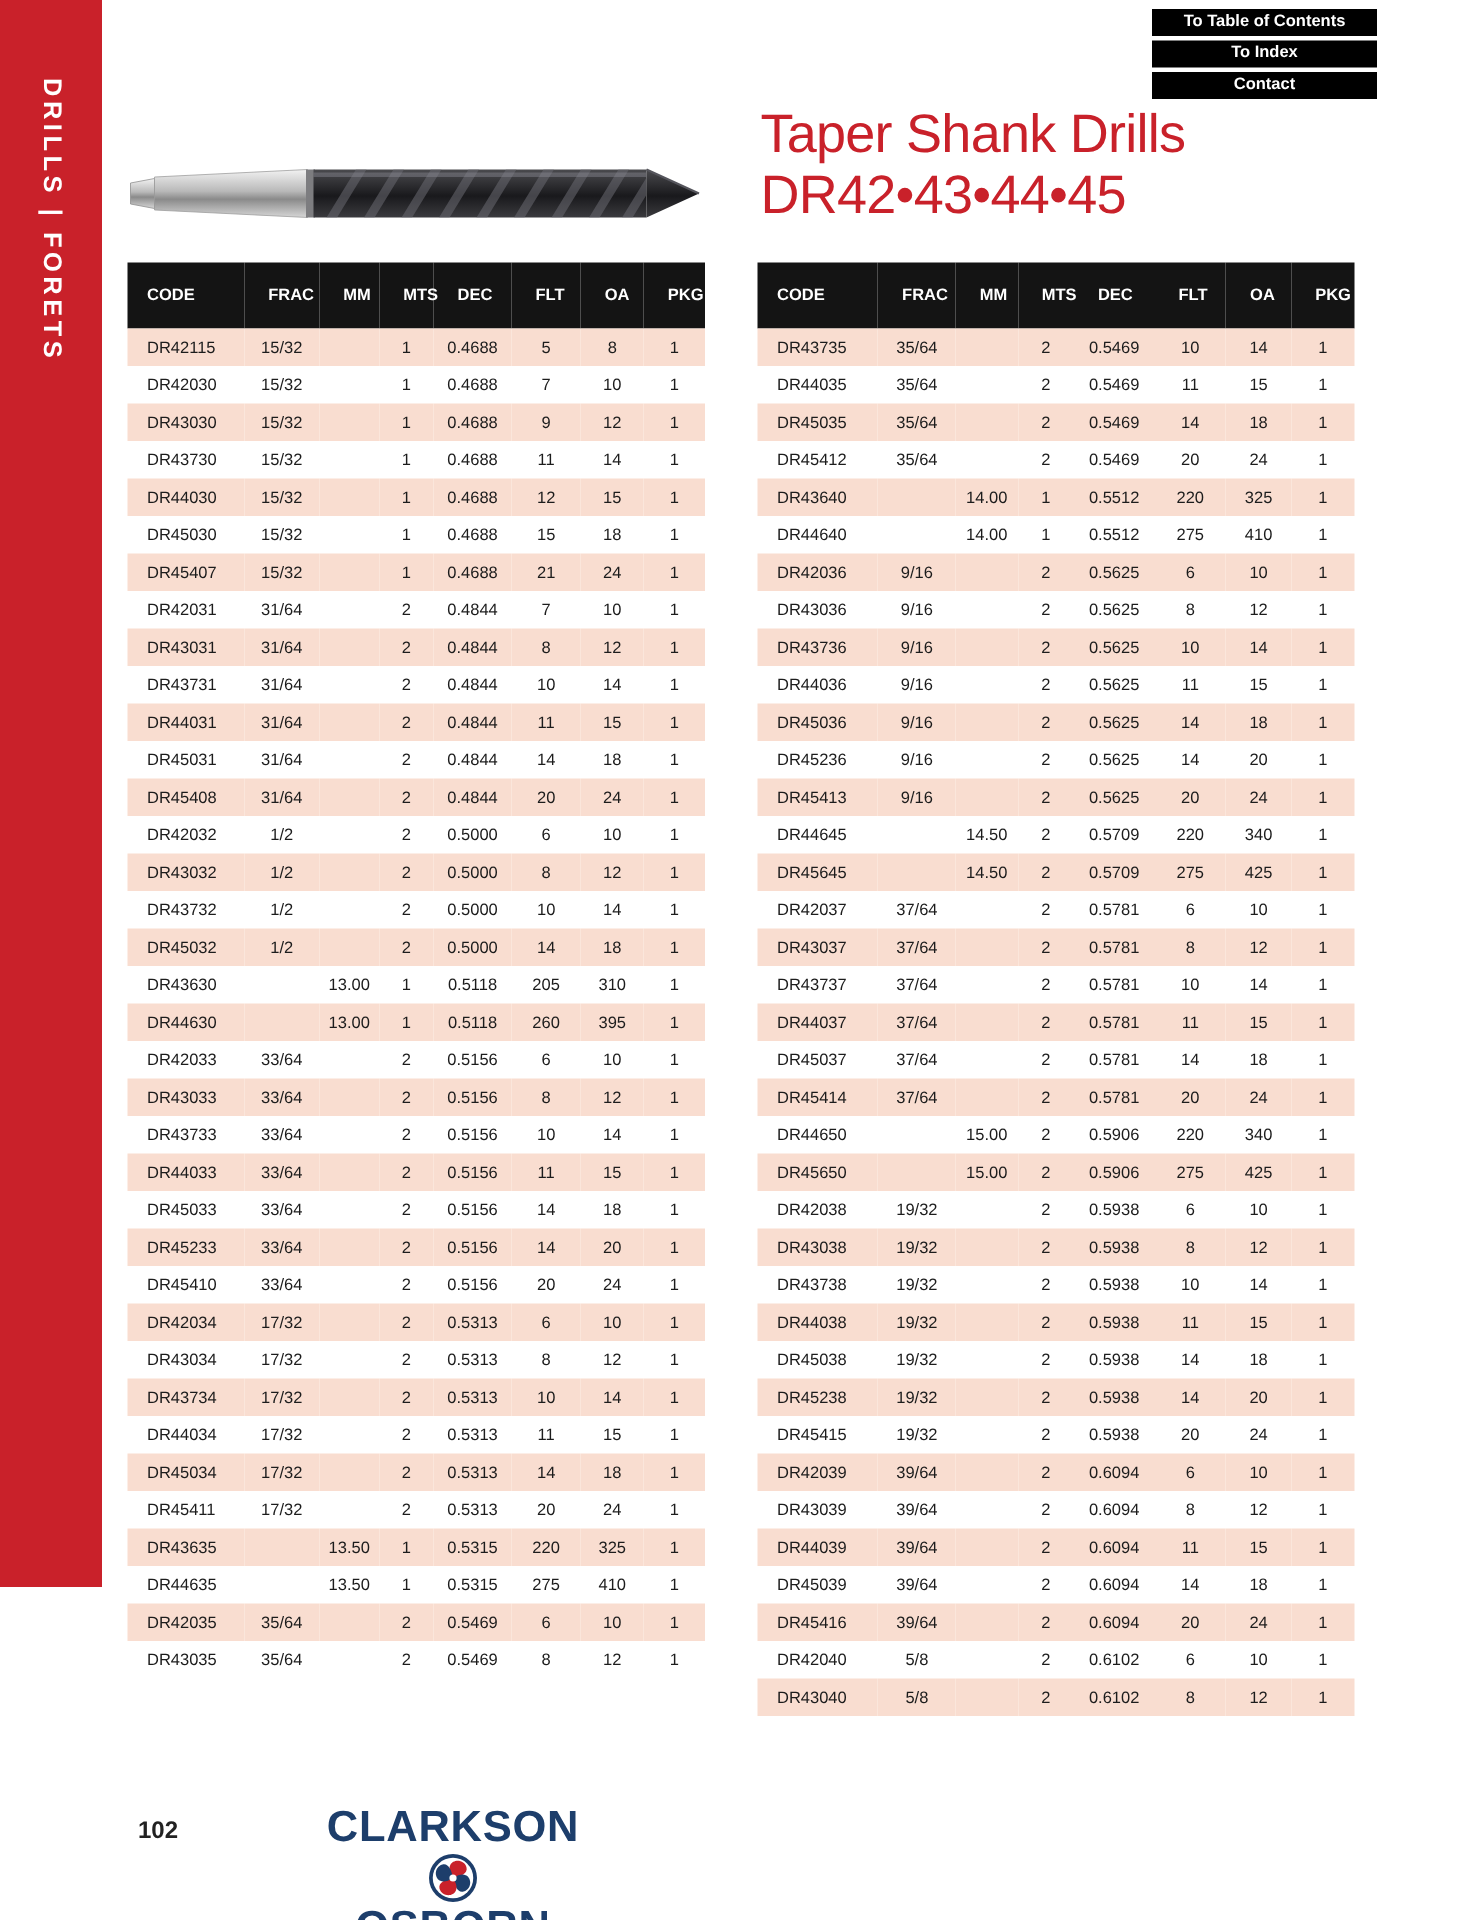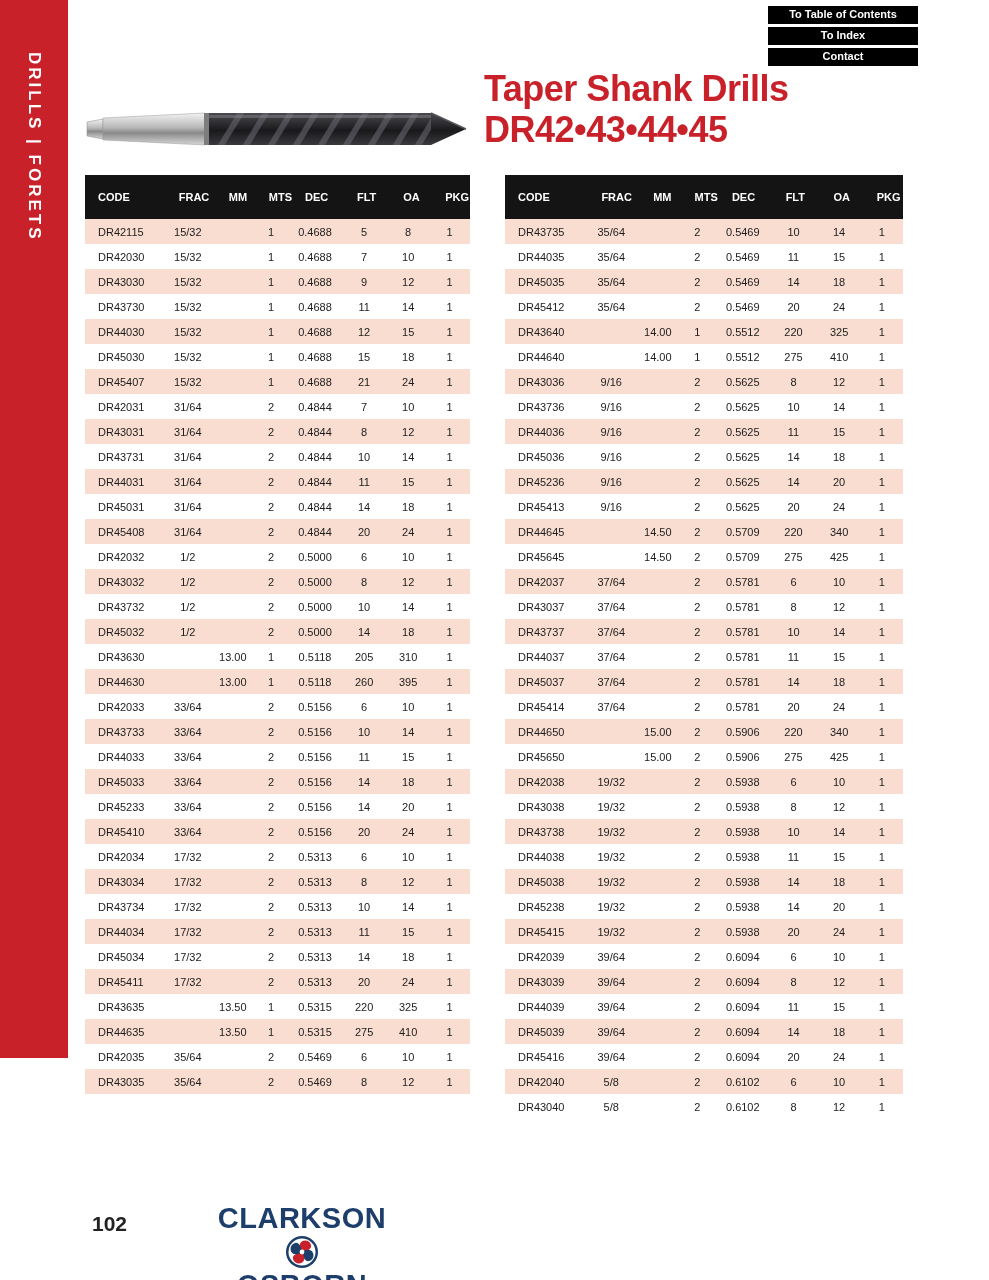--- a/index.html
+++ b/index.html
@@ -39,22 +39,22 @@
   }
 
   
   .drill {
     position: absolute; left: 85px; top: 98px;
     width: 385px; height: 62px;
   }
 
   
   .title {
-    position: absolute; left: 484px; top: 68px;
-    color: #c9212a; font-weight: bold;
+    position: absolute; left: 507px; top: 68px;
+    color: #c9212a; font-weight: normal;
     font-size: 36px; line-height: 1.15; letter-spacing: -0.5px;
   }
 
   
   .table-wrap { position: absolute; top: 175px; }
   .table-wrap.left  { left: 85px;  width: 385px; }
   .table-wrap.right { left: 505px; width: 398px; }
   table { border-collapse: collapse; width: 100%; table-layout: fixed; }
   th {
     background: #141414; color: #ffffff;
@@ -72,21 +72,21 @@
   th:nth-child(4) { width: 9.4%;  }
   th:nth-child(5) { width: 13.5%; }
   th:nth-child(6) { width: 12.0%; }
   th:nth-child(7) { width: 10.9%; }
   th:nth-child(8) { width: 10.6%; }
   tbody tr:nth-child(odd) td { background: #f9ddd0; }
 
   
   .page-number {
     position: absolute; left: 92px; top: 1212px;
-    font-size: 21px; font-weight: bold; color: #222222;
+    font-size: 16px; font-weight: bold; color: #222222;
   }
   .logo { position: absolute; left: 138px; top: 1202px; width: 328px; }
   .logo-top {
     display: flex; align-items: center;
     color: #1d3e6b; font-weight: bold; font-size: 29px; letter-spacing: 0.5px; flex-direction: column;
   }
   .logo-icon { margin: 0 3px; flex: 0 0 auto; }
   .logo-bottom { display: flex; align-items: flex-start; gap: 10px; margin-top: 2px; }
   .logo-sub {
     color: #1d3e6b; font-size: 9px; font-weight: bold;
@@ -360,20 +360,30 @@
             <td>DR42033</td>
             <td>33/64</td>
             <td></td>
             <td>2</td>
             <td>0.5156</td>
             <td>6</td>
             <td>10</td>
             <td>1</td>
           </tr>
           <tr>
+            <td>DR43033</td>
+            <td>33/64</td>
+            <td></td>
+            <td>2</td>
+            <td>0.5156</td>
+            <td>8</td>
+            <td>12</td>
+            <td>1</td>
+          </tr>
+          <tr>
             <td>DR43733</td>
             <td>33/64</td>
             <td></td>
             <td>2</td>
             <td>0.5156</td>
             <td>10</td>
             <td>14</td>
             <td>1</td>
           </tr>
           <tr>
@@ -586,20 +596,30 @@
             <td>1</td>
           </tr>
           <tr>
             <td>DR44640</td>
             <td></td>
             <td>14.00</td>
             <td>1</td>
             <td>0.5512</td>
             <td>275</td>
             <td>410</td>
+            <td>1</td>
+          </tr>
+          <tr>
+            <td>DR42036</td>
+            <td>9/16</td>
+            <td></td>
+            <td>2</td>
+            <td>0.5625</td>
+            <td>6</td>
+            <td>10</td>
             <td>1</td>
           </tr>
           <tr>
             <td>DR43036</td>
             <td>9/16</td>
             <td></td>
             <td>2</td>
             <td>0.5625</td>
             <td>8</td>
             <td>12</td>

